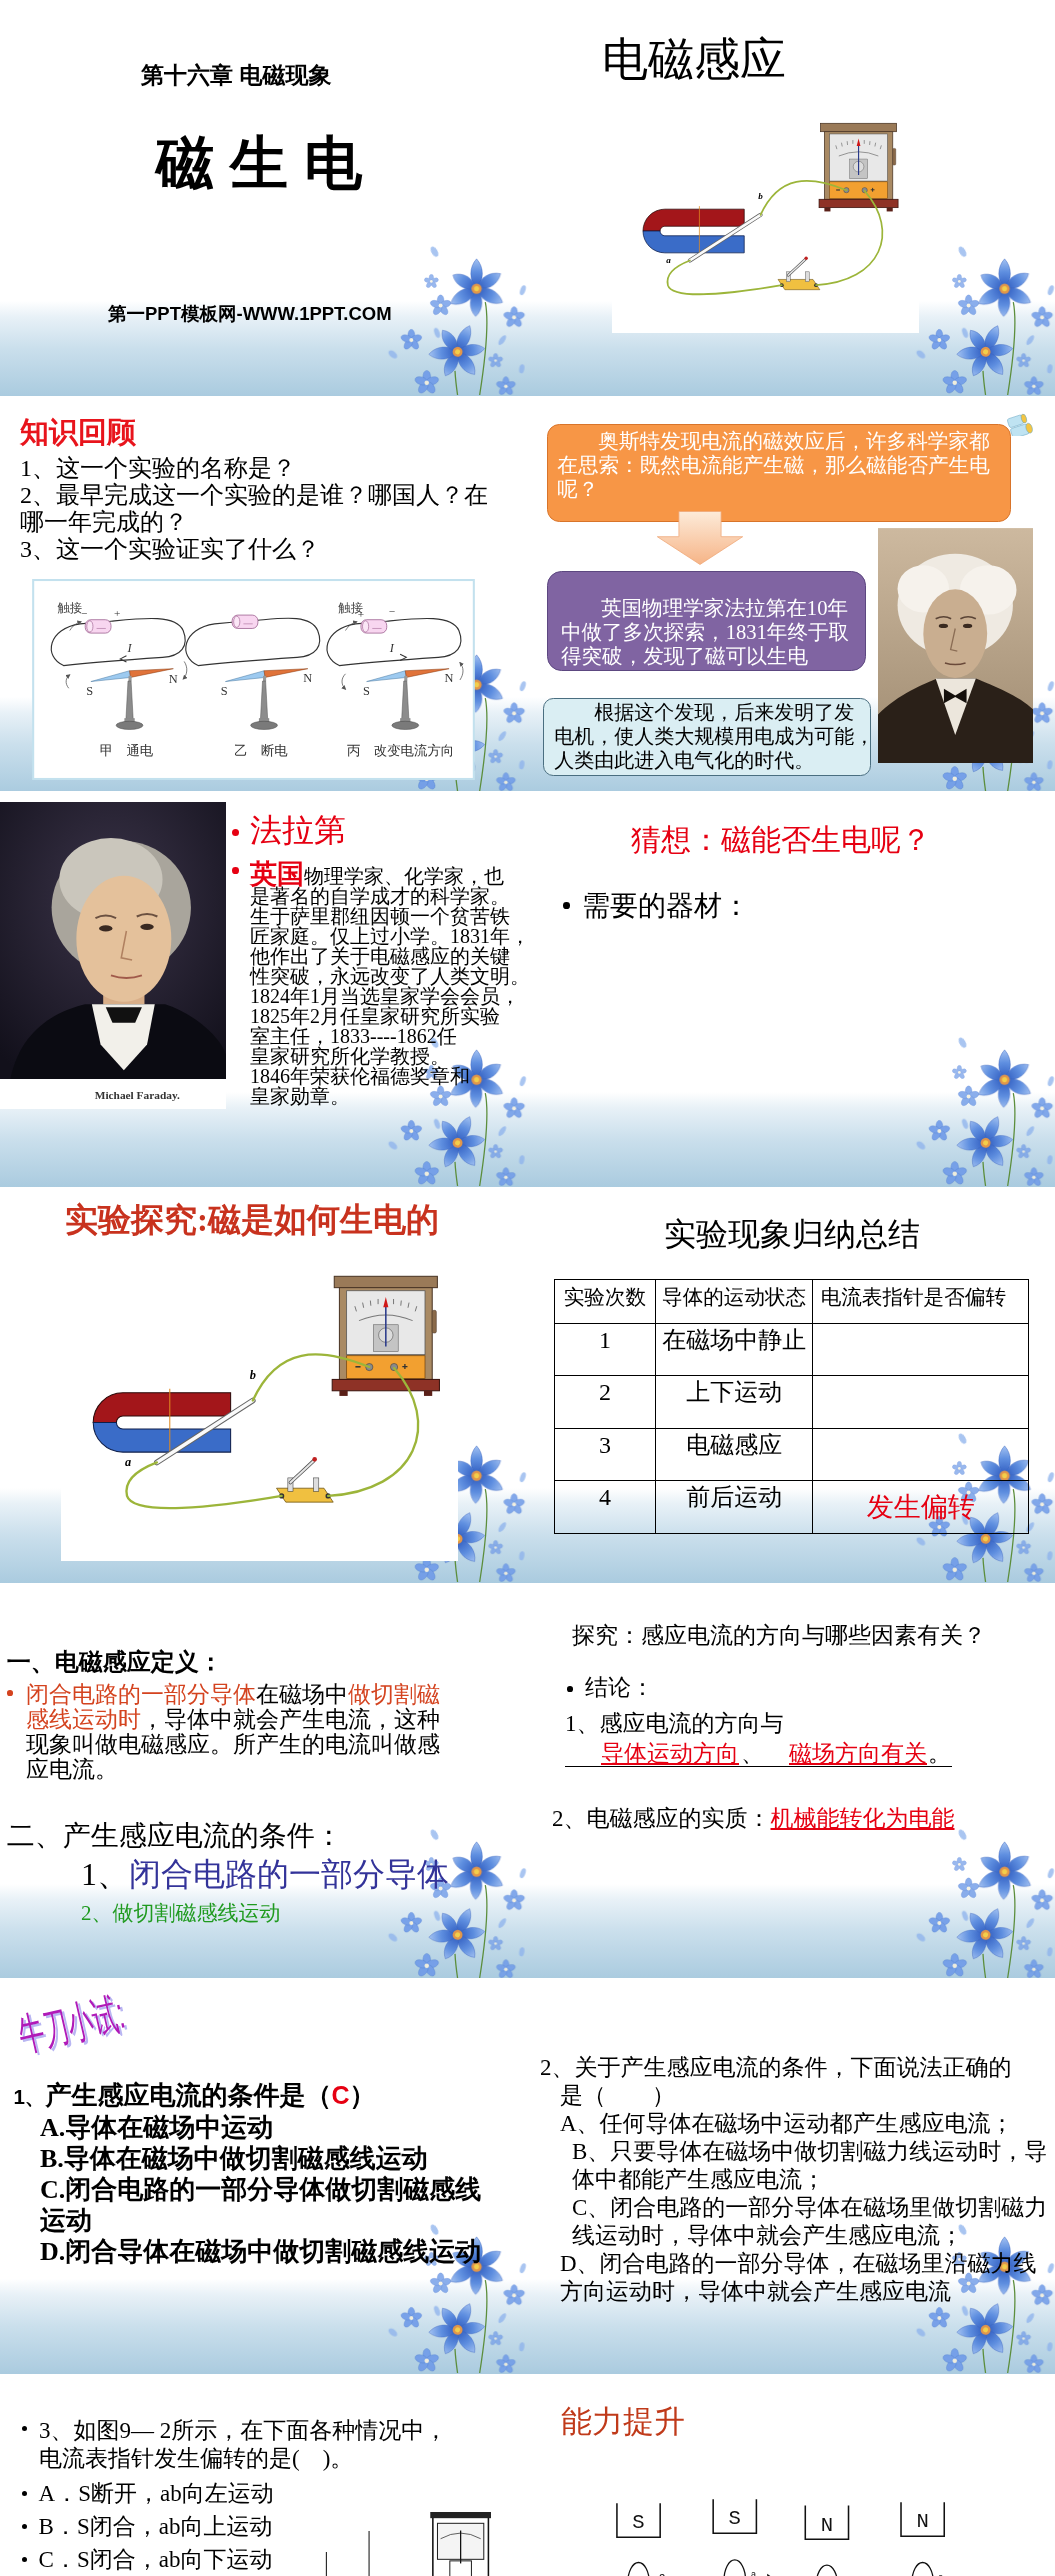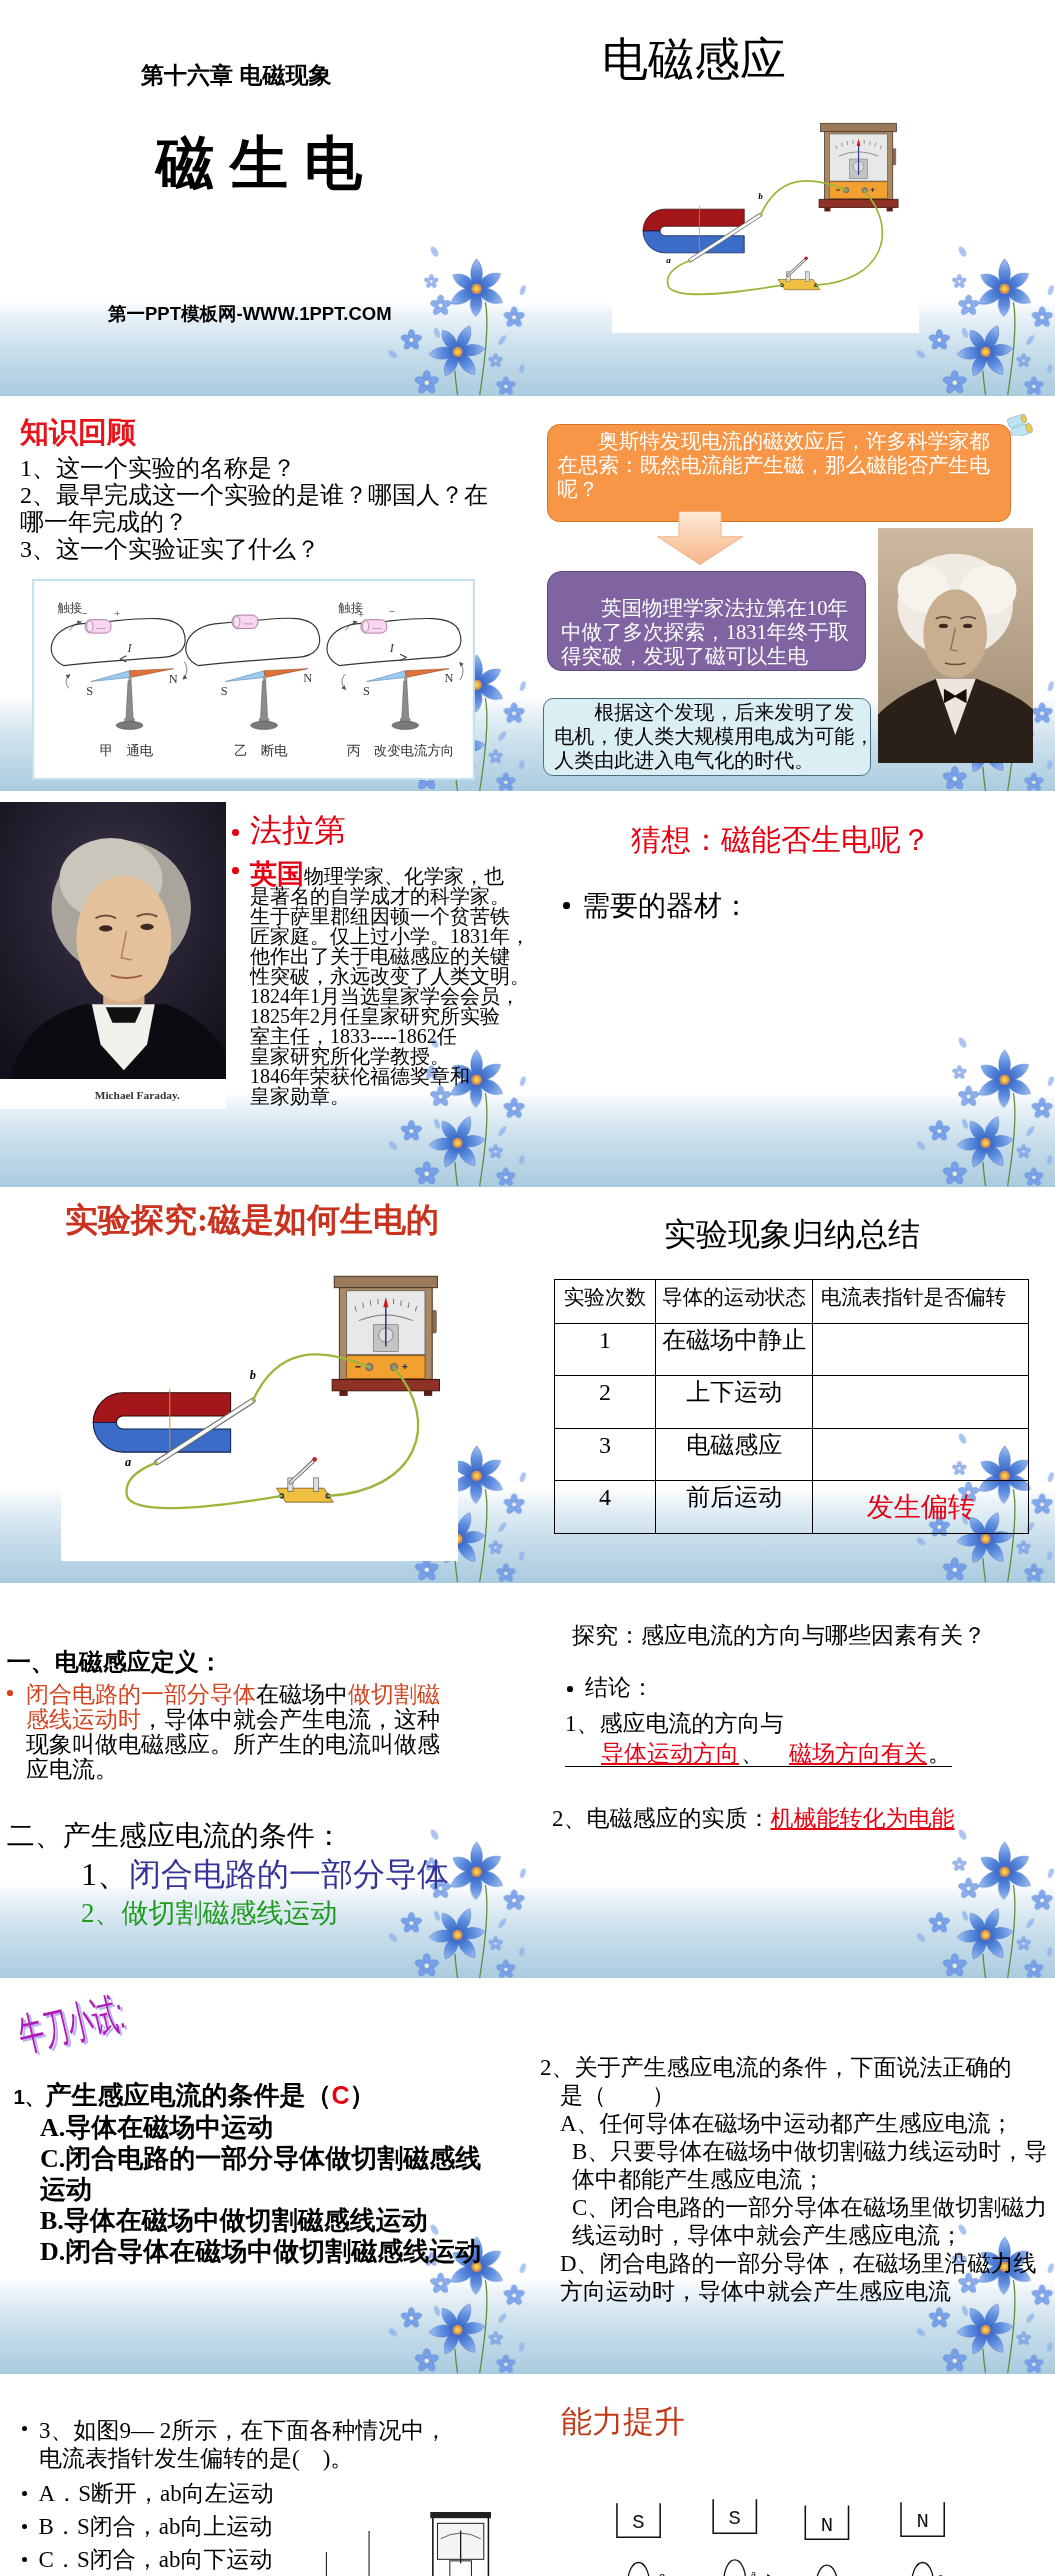--- a/index.html
+++ b/index.html
@@ -391,21 +391,21 @@
       <use href="#flowers" width="280" height="290"></use>
     </svg>
   <div class="t pre serif" style="left:6.7px;top:65px;font-size:24px;line-height:29px;font-weight:bold">一、电磁感应定义：</div>
   <div class="dot" style="left:7.2px;top:107px;width:5.7px;height:5.7px;background:#d4431f"></div>
   <div class="t pre serif" style="left:26px;top:99px;font-size:23px;line-height:25px"><span style="color:#d4431f">闭合电路的一部分导体</span><span>在磁场中</span><span style="color:#d4431f">做切割磁
 感线运动时</span><span>，导体中就会产生电流，这种
 现象叫做电磁感应。所产生的电流叫做感
 应电流。</span></div>
   <div class="t pre serif" style="left:6.7px;top:236px;font-size:28px;line-height:33px">二、产生感应电流的条件：</div>
   <div class="t pre serif" style="left:81px;top:275px;font-size:32px;line-height:33px"><span>1、</span><span style="color:#333399">闭合电路的一部分导体</span></div>
-  <div class="t pre serif" style="left:81px;top:314px;font-size:27px;line-height:33px;color:#1f9a1f">2、做切割磁感线运动</div>
+  <div class="t pre serif" style="left:81px;top:314px;font-size:21px;line-height:33px;color:#1f9a1f">2、做切割磁感线运动</div>
 </section>
 
 <section class="slide" style="left:528px;top:1583px">
   <svg class="flowers" viewBox="0 0 280 290">
       <use href="#flowers" width="280" height="290"></use>
     </svg>
   <div class="t pre serif" style="left:44px;top:39px;font-size:23px;line-height:27px">探究：感应电流的方向与哪些因素有关？</div>
   <div class="dot" style="left:39px;top:103px;width:5.7px;height:5.7px;background:#000"></div>
   <div class="t pre serif" style="left:57px;top:91px;font-size:23px;line-height:27px">结论：</div>
   <div class="t pre serif" style="left:37px;top:127px;font-size:23px;line-height:27px">1、感应电流的方向与</div>
@@ -419,23 +419,23 @@
 </section>
 
 <section class="slide" style="left:0;top:1978px">
   <svg class="flowers" viewBox="0 0 280 290">
       <use href="#flowers" width="280" height="290"></use>
     </svg>
   <div class="t pre sans" style="left:25px;top:53px;font-size:25px;line-height:30px;color:#b01ab8;transform:rotate(-13deg) scaleY(1.75);transform-origin:0 100%;text-shadow:2.1px 1.5px 0 #b9b6f2">牛刀小试:</div>
   <div class="t pre serif" style="left:13.4px;top:102px;font-size:26px;line-height:31px;font-weight:bold"><span class="sans" style="font-size:20.6px">1、</span><span>产生感应电流的条件是（</span><span class="sans" style="color:#e60012;font-size:25px">C</span><span>）</span></div>
   <div class="t serif" style="left:40px;top:134px;font-size:26px;line-height:31px;font-weight:bold">
     <div class="pre">A.导体在磁场中运动</div>
+    <div class="pre">B.导体在磁场中做切割磁感线运动</div>
     <div class="pre">C.闭合电路的一部分导体做切割磁感线
 运动</div>
-    <div class="pre">B.导体在磁场中做切割磁感线运动</div>
     <div class="pre">D.闭合导体在磁场中做切割磁感线运动</div>
   </div>
 </section>
 
 <section class="slide" style="left:528px;top:1978px">
   <svg class="flowers" viewBox="0 0 280 290">
       <use href="#flowers" width="280" height="290"></use>
     </svg>
   <div class="t serif" style="left:12px;top:76px;font-size:23px;line-height:28px;width:515px">
     <div class="pre" style="padding-left:20px;text-indent:-20px">2、关于产生感应电流的条件，下面说法正确的

